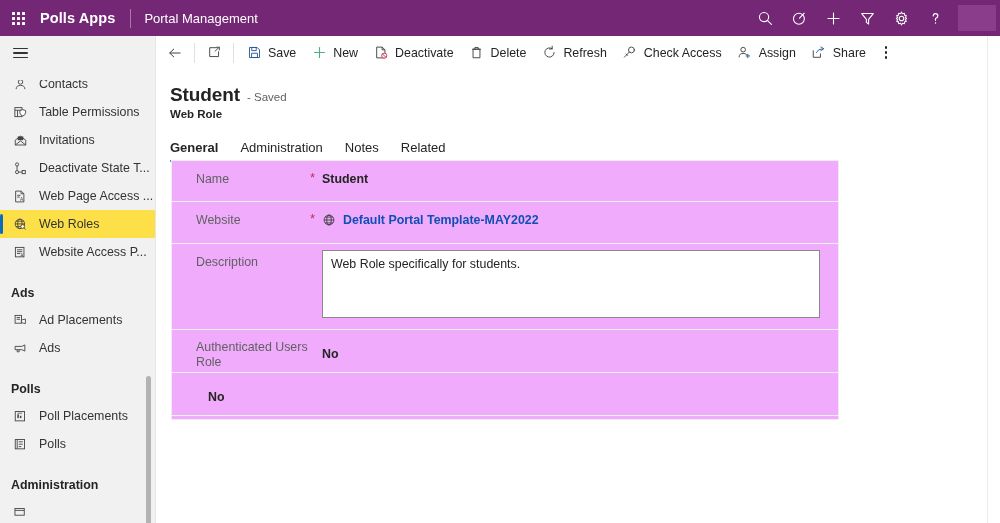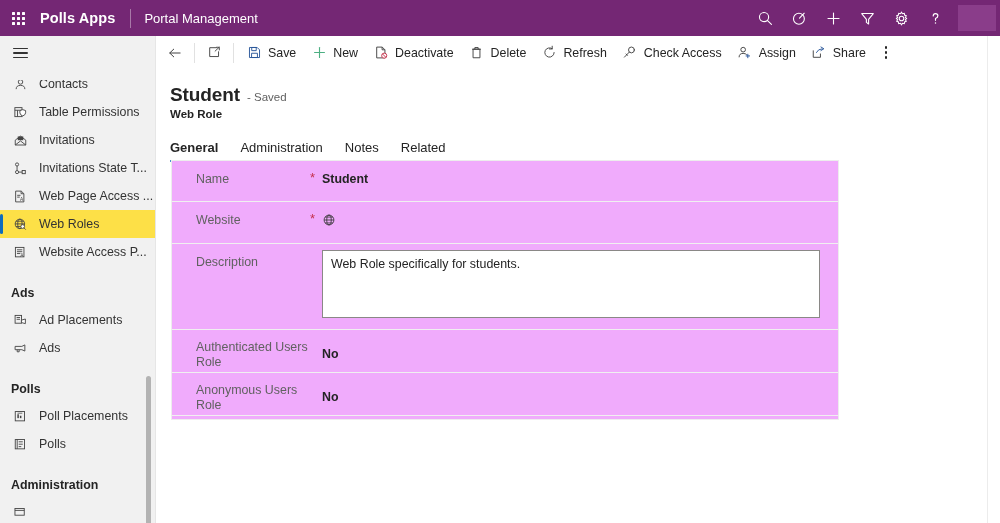--- a/index.html
+++ b/index.html
@@ -333,21 +333,21 @@
       <div class="nav-item">
         <span class="nav-icon">
           <svg width="15" height="15" viewBox="0 0 20 20" fill="none" stroke="#444" stroke-width="1.2">
             <circle cx="5.4" cy="4.6" r="2.1"></circle>
               <circle cx="5.4" cy="14.8" r="2.1"></circle>
             <rect x="12.2" y="12.7" width="4.2" height="4.2"></rect>
             <path d="M5.4 6.7 V12.7"></path>
               <path d="M7.5 14.8 H12.2"></path>
           </svg>
         </span>
-        <span class="nav-label">Invitations State T...</span>
+        <span class="nav-label">Deactivate State T...</span>
       </div>
 
       <div class="nav-item">
         <span class="nav-icon">
           <svg width="15" height="15" viewBox="0 0 20 20" fill="none" stroke="#444" stroke-width="1.2">
             <path d="M3.5 2.8 H11 L14.5 6.2 V17.2 H3.5 Z"></path>
               <path d="M10.8 2.9 V6.3 H14.3"></path>
             <line x1="5.6" y1="8.4" x2="10" y2="8.4"></line>
               <line x1="5.6" y1="10.8" x2="9" y2="10.8"></line>
             <text x="9.4" y="16.1" font-size="6.4" fill="#444" stroke="none" font-family="Liberation Sans">A</text>
@@ -601,20 +601,21 @@
         <span class="lookup-val">
           <span class="lookup-ico">
             <svg width="14" height="14" viewBox="0 0 20 20" fill="none" stroke="#333" stroke-width="1.15">
               <circle cx="10" cy="10" r="7"></circle>
                 <ellipse cx="10" cy="10" rx="3.2" ry="7"></ellipse>
               <line x1="3" y1="10" x2="17" y2="10"></line>
                 <line x1="4.5" y1="5.8" x2="15.5" y2="5.8"></line>
                 <line x1="4.5" y1="14.2" x2="15.5" y2="14.2"></line>
             </svg>
           </span>
+          <span class="lookup-link">Default Portal Template-MAY2022</span>
         </span>
       </div>
     </div>
 
     <div class="frow" style="height:86px">
       <div class="flabel">Description</div>
       <div class="freq"></div>
       <div class="fval" style="padding-top:0">
         <div class="desc-box">Web Role specifically for students.</div>
       </div>
@@ -622,21 +623,20 @@
 
     <div class="bool-row" style="padding-left:24px">
       <div class="bool-inner" style="height:42px">
         <div class="bool-label">Authenticated Users Role</div>
         <div class="bool-val">No</div>
       </div>
     </div>
 
     <div class="bool-row" style="padding-left:24px">
       <div class="bool-inner" style="height:42px">
-        <div class="bool-label">Anonymous Users Role</div>
         <div class="bool-val">No</div>
       </div>
     </div>
 
   </div>
 </div>
 
 <div id="right-rail"></div>
 
 </body></html>

